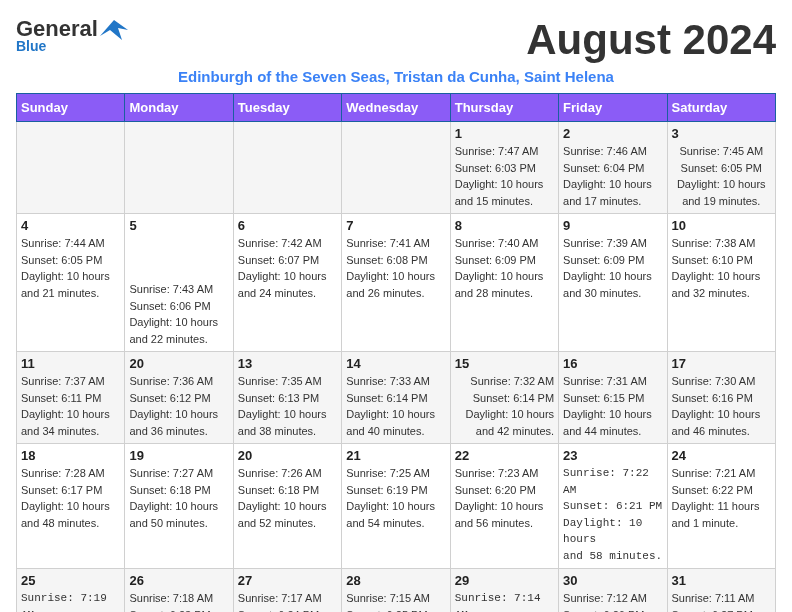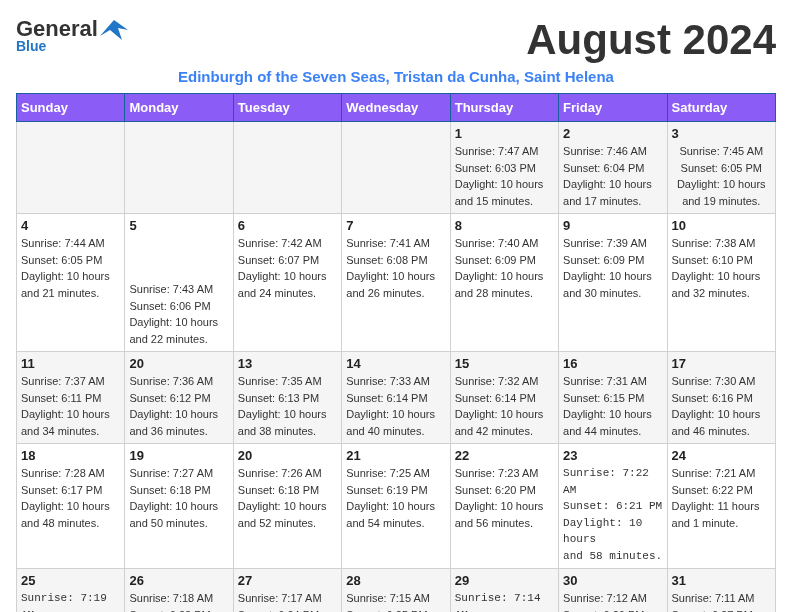--- a/index.html
+++ b/index.html
@@ -217,21 +217,21 @@
         </td>
         <td>
           <span class="day-number">14</span>
           <div class="day-info" style="white-space: pre-line;">Sunrise: 7:33 AM
 Sunset: 6:14 PM
 Daylight: 10 hours
 and 40 minutes.</div>
         </td>
         <td>
           <span class="day-number">15</span>
-          <div class="day-info" style="white-space: pre-line;">Sunrise: 7:32 AM
+          <div class="day-info" style="white-space: pre-line; text-align: right;">Sunrise: 7:32 AM
 Sunset: 6:14 PM
 Daylight: 10 hours
 and 42 minutes.</div>
         </td>
         <td>
           <span class="day-number">16</span>
           <div class="day-info" style="white-space: pre-line;">Sunrise: 7:31 AM
 Sunset: 6:15 PM
 Daylight: 10 hours
 and 44 minutes.</div>

